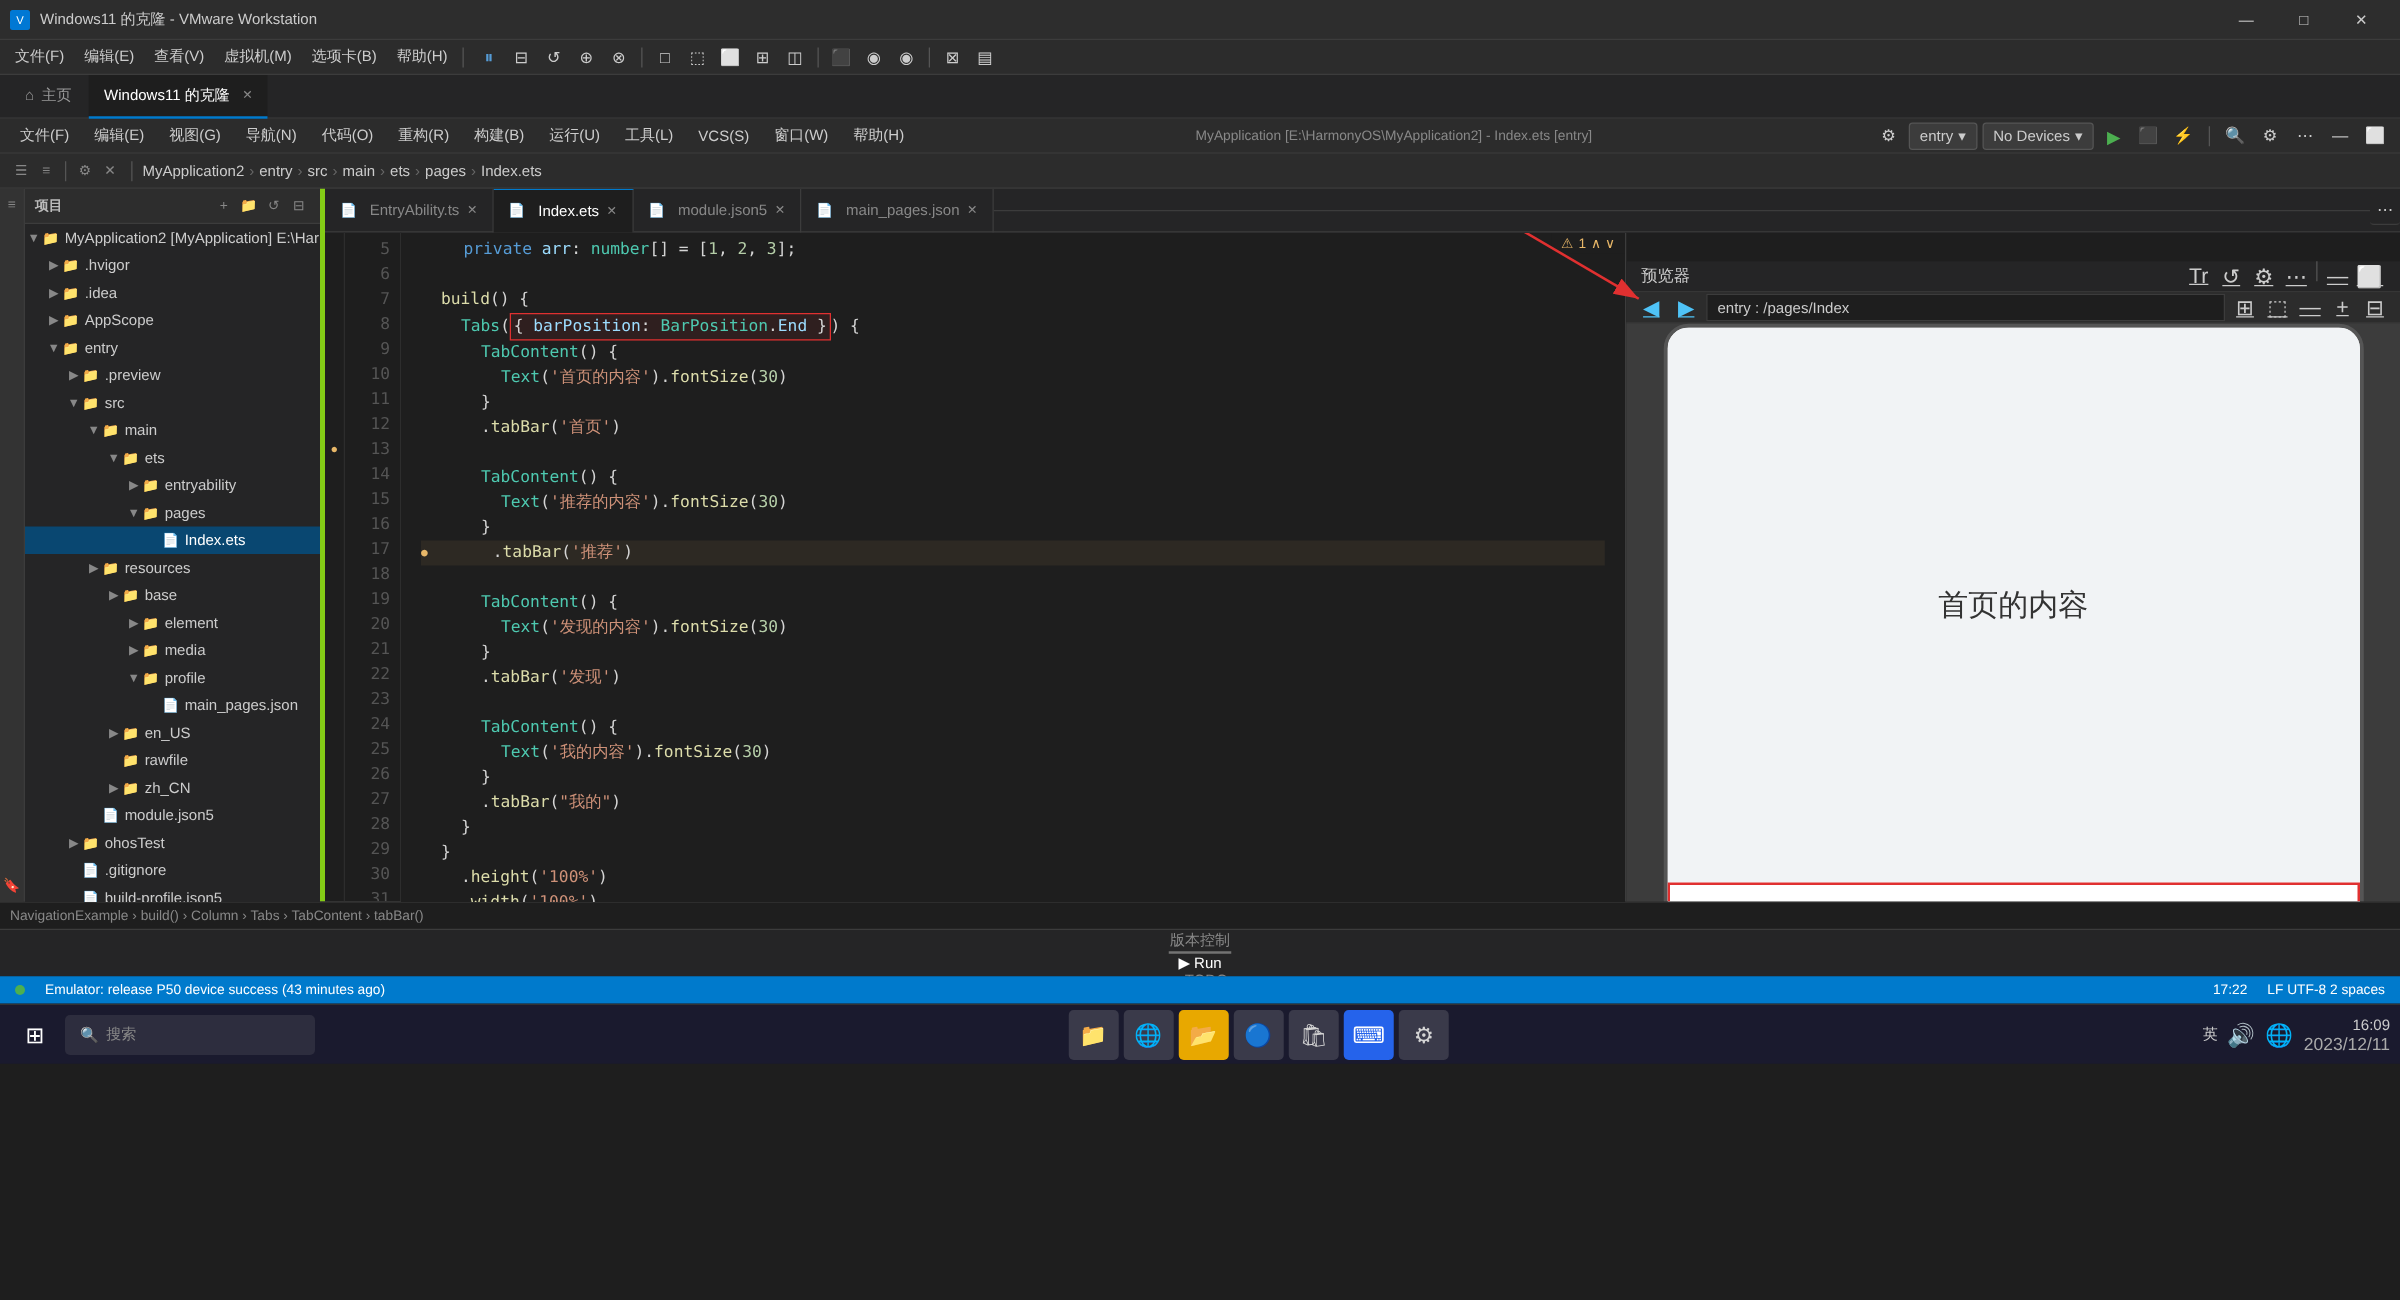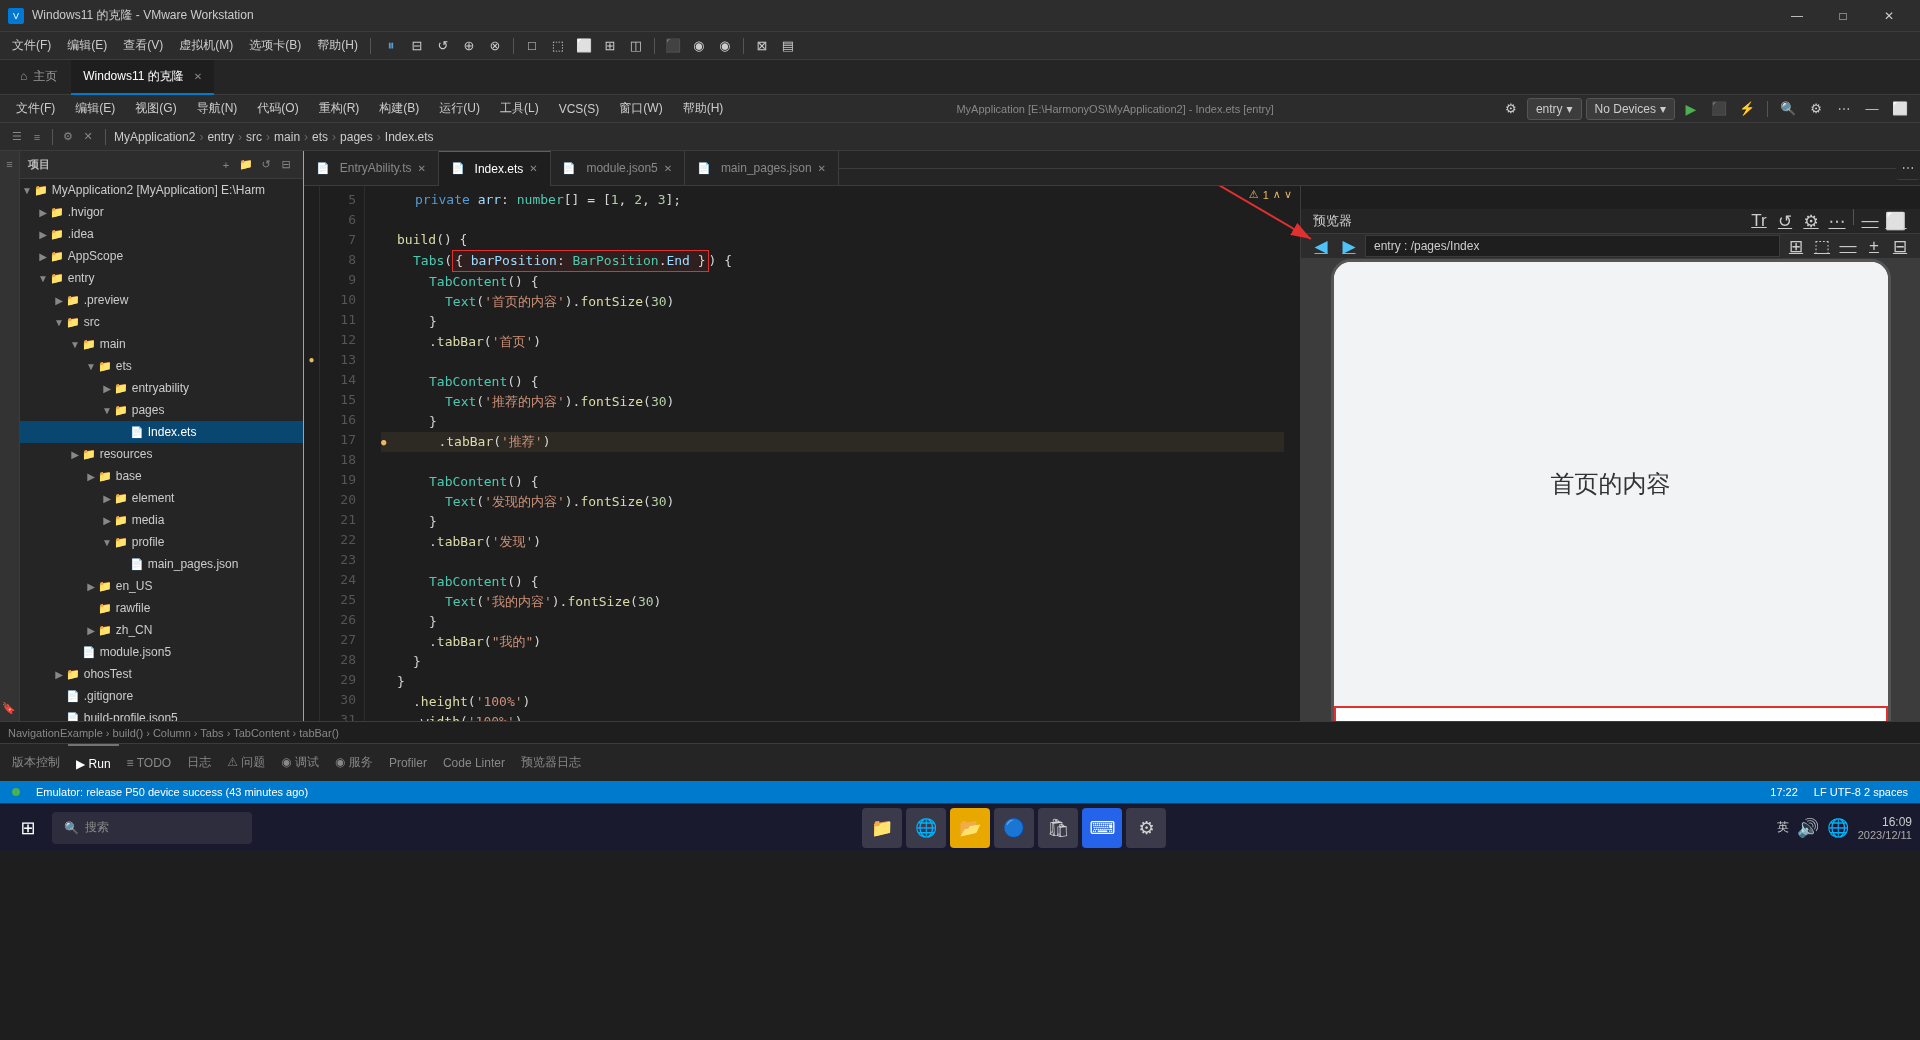--- a/index.html
+++ b/index.html
@@ -108,23 +108,23 @@
       border-right: 1px solid #3c3c3c;
     }
     .activity-icon {
       width: 18px; height: 18px;
       display: flex; align-items: center; justify-content: center;
       color: #888; font-size: 11px; cursor: pointer;
     }
 
     
     .sidebar {
-      width: 284px;
+      width: 240px;
       background: #252526;
-      border-right: 1px solid #84cc16;
+      border-right: 4px solid #84cc16;
       overflow-y: auto;
       font-size: 12px;
     }
     .sidebar-header {
       height: 28px;
       padding: 0 8px;
       display: flex; align-items: center; justify-content: space-between;
       background: #2d2d2d;
       border-bottom: 1px solid #3c3c3c;
       font-size: 11px;
@@ -913,21 +913,21 @@
           </div>
         </div>
       </div>
     </div>
   </div>
 </div>
 
 <div style="background:#1e1e1e;border-top:1px solid #3c3c3c;display:flex;align-items:center;height:22px;padding:0 8px;font-size:11px;color:#888;">
   <span>NavigationExample › build() › Column › Tabs › TabContent › tabBar()</span>
 </div>
-<div style="background:#252526;border-top:1px solid #3c3c3c;display:flex;align-items:center;height:38px;padding:0 4px;overflow:hidden;">
+<div style="background:#252526;border-top:1px solid #3c3c3c;display:flex;align-items:center;height:38px;padding:0 4px;overflow:hidden;flex-direction:column;">
   <div class="bottom-tab">
     <span>版本控制</span>
   </div>
   <div class="bottom-tab active">
     <span>▶ Run</span>
   </div>
   <div class="bottom-tab">
     <span>≡ TODO</span>
   </div>
   <div class="bottom-tab">
@@ -994,16 +994,16 @@
     <div style="width:40px;height:40px;background:#3a3a4a;border-radius:4px;display:flex;align-items:center;justify-content:center;cursor:pointer;">
       <span style="font-size:18px;">⚙</span>
     </div>
   </div>
   <div style="display:flex;align-items:center;gap:8px;margin-left:auto;">
     <span style="font-size:12px;color:#ccc;">英</span>
     <span style="font-size:18px;color:#ccc;">🔊</span>
     <span style="font-size:18px;color:#ccc;">🌐</span>
     <div style="text-align:right;">
       <div style="font-size:12px;color:#ccc;">16:09</div>
-      <div style="font-size:11px;color:#aaa;">2023/12/11</div>
+      <div style="font-size:14px;color:#aaa;">2023/12/11</div>
     </div>
   </div>
 </div>
 
 </body></html>

